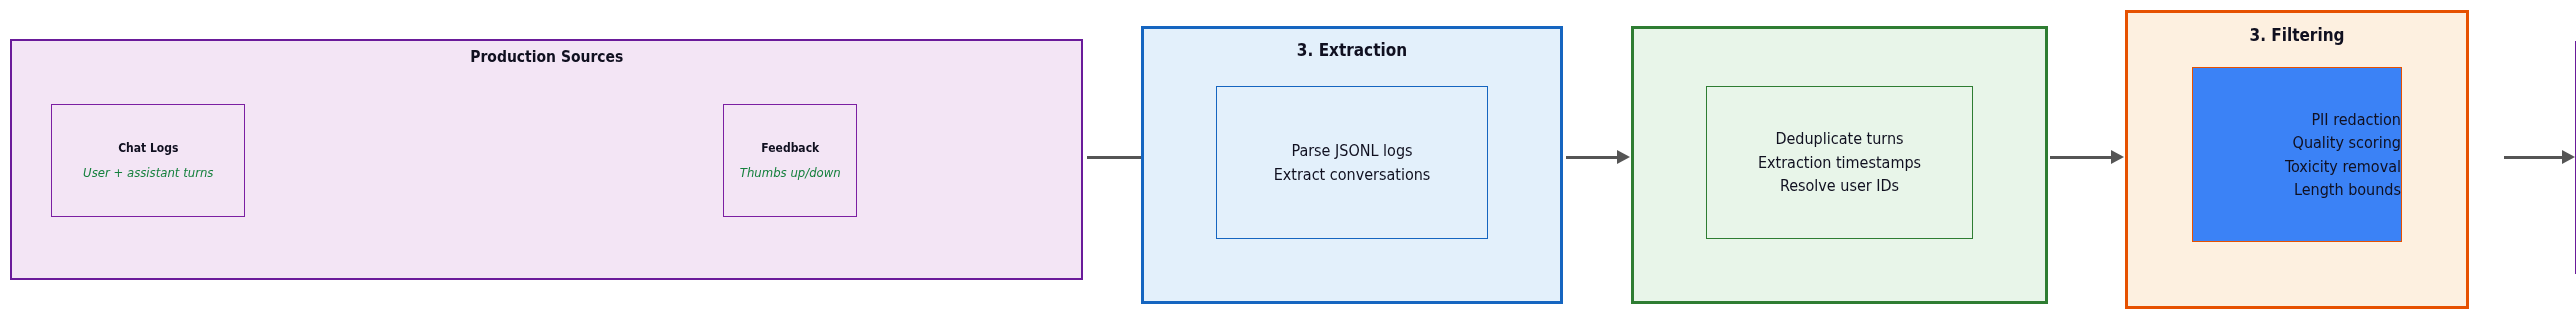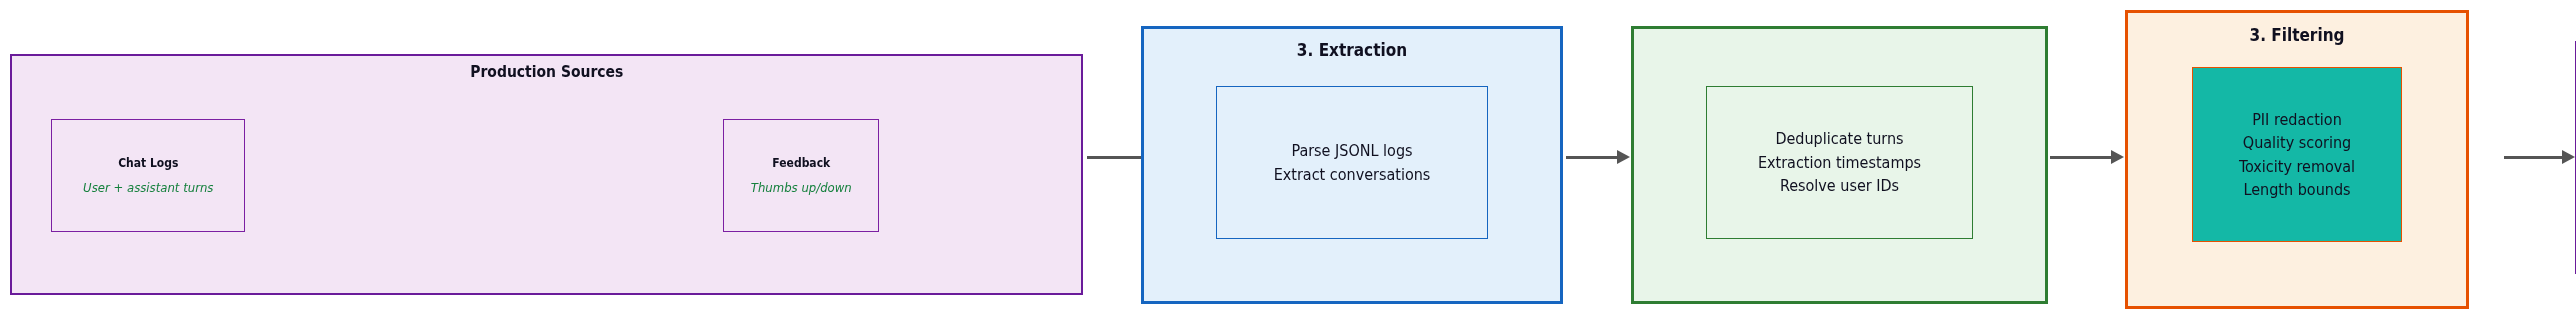--- a/index.html
+++ b/index.html
@@ -18,47 +18,47 @@
         font-stretch:condensed;}
   .node-sub{font-style:italic;color:#15803d;white-space:nowrap;
         font-stretch:condensed;}
 
   .steplist{position:absolute;box-sizing:border-box;display:flex;
         flex-direction:column;align-items:center;justify-content:center;}
   .step-line{color:#101020;white-space:nowrap;font-stretch:condensed;
         line-height:1.46;}
 
   
-  #src-group{left:10.3px;top:54px;width:1073px;height:241px;
+  #src-group{left:10.3px;top:39px;width:1073px;height:241px;
       background:#f3e5f5;border:2.6px solid #6a1b9a;}
   #src-group .group-title{top:7.2px;font-size:15.5px;}
   .src-node{top:63px;height:113px;background:#f3e5f5;border:1.5px solid #7b1fa2;}
   #node-chat-logs{left:39px;width:194px;}
   #node-tool-traces{left:420px;width:167px;}
-  #node-feedback{left:711px;width:156px;}
+  #node-feedback{left:711px;width:134px;}
   .src-node .node-title{font-size:12px;margin-bottom:10.3px;}
   .src-node .node-sub{font-size:13px;}
 
   
   .stage{border-width:3.1px;border-style:solid;}
   .stage .group-title{top:11.3px;font-size:17px;}
   .stage .steplist{left:72px;right:72px;top:57px;bottom:62px;
       border-width:1.5px;border-style:solid;}
   .stage .step-line{font-size:16px;}
 
   #stage-extraction{left:1141px;top:26px;width:422px;height:278px;
       background:#e3f0fb;border-color:#1565c0;}
   #stage-extraction .steplist{border-color:#1565c0;background:#e3f0fb;}
   #stage-normalization{left:1631px;top:26px;width:417px;height:278px;
       background:#e8f5e9;border-color:#2e7d32;}
   #stage-normalization .steplist{border-color:#2e7d32;background:#e8f5e9;}
   #stage-filtering{left:2125px;top:10.3px;width:344px;height:299px;
       background:#fdf0e0;border-color:#e65100;}
   #stage-filtering .steplist{left:64px;right:64px;top:54px;bottom:64px;
-      border-color:#e65100;background:#14b8a6;}
+      border-color:#e65100;background:#3b82f6;align-items:flex-end;}
 
   
   #fmt-group{left:2575px;top:41px;width:1500px;height:233px;
       background:#f3e5f5;border:3.1px solid #6a1b9a;}
 
   
   .arrow{position:absolute;height:14.4px;top:150px;}
   .arrow .shaft{position:absolute;left:0;top:6.2px;height:2.6px;background:#555555;}
   .arrow .head{position:absolute;top:0;width:0;height:0;
       border-top:7.2px solid transparent;border-bottom:7.2px solid transparent;

